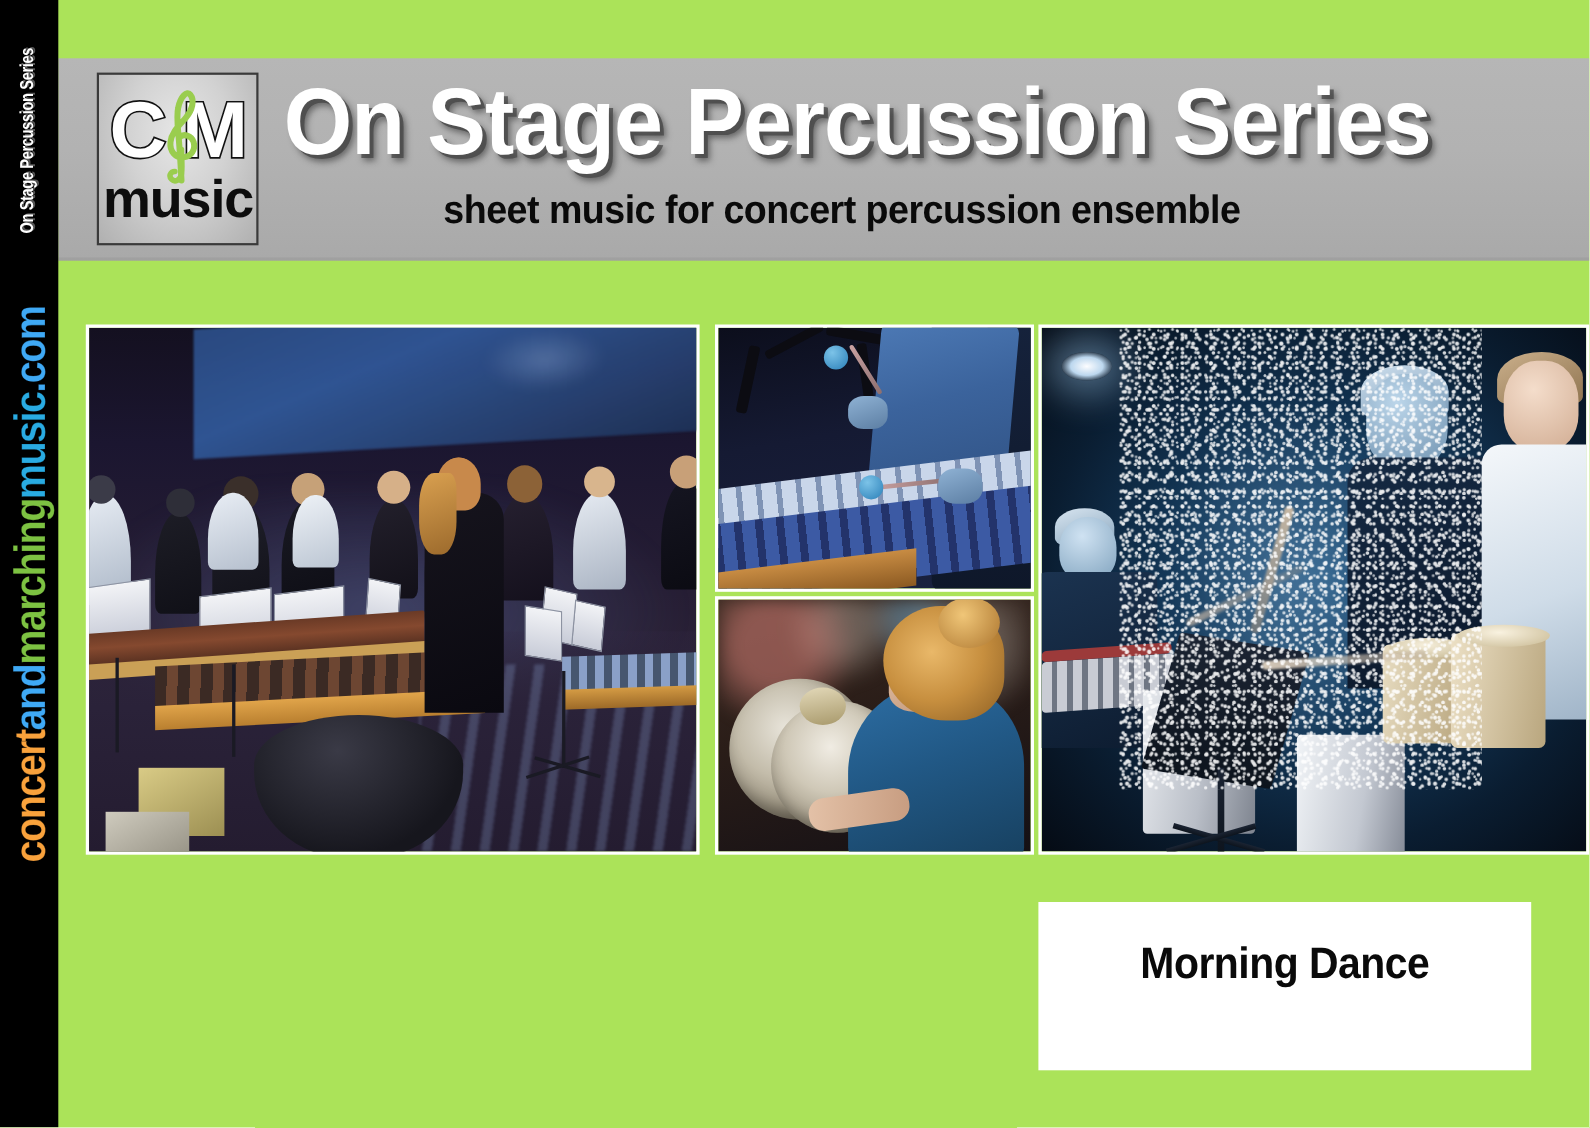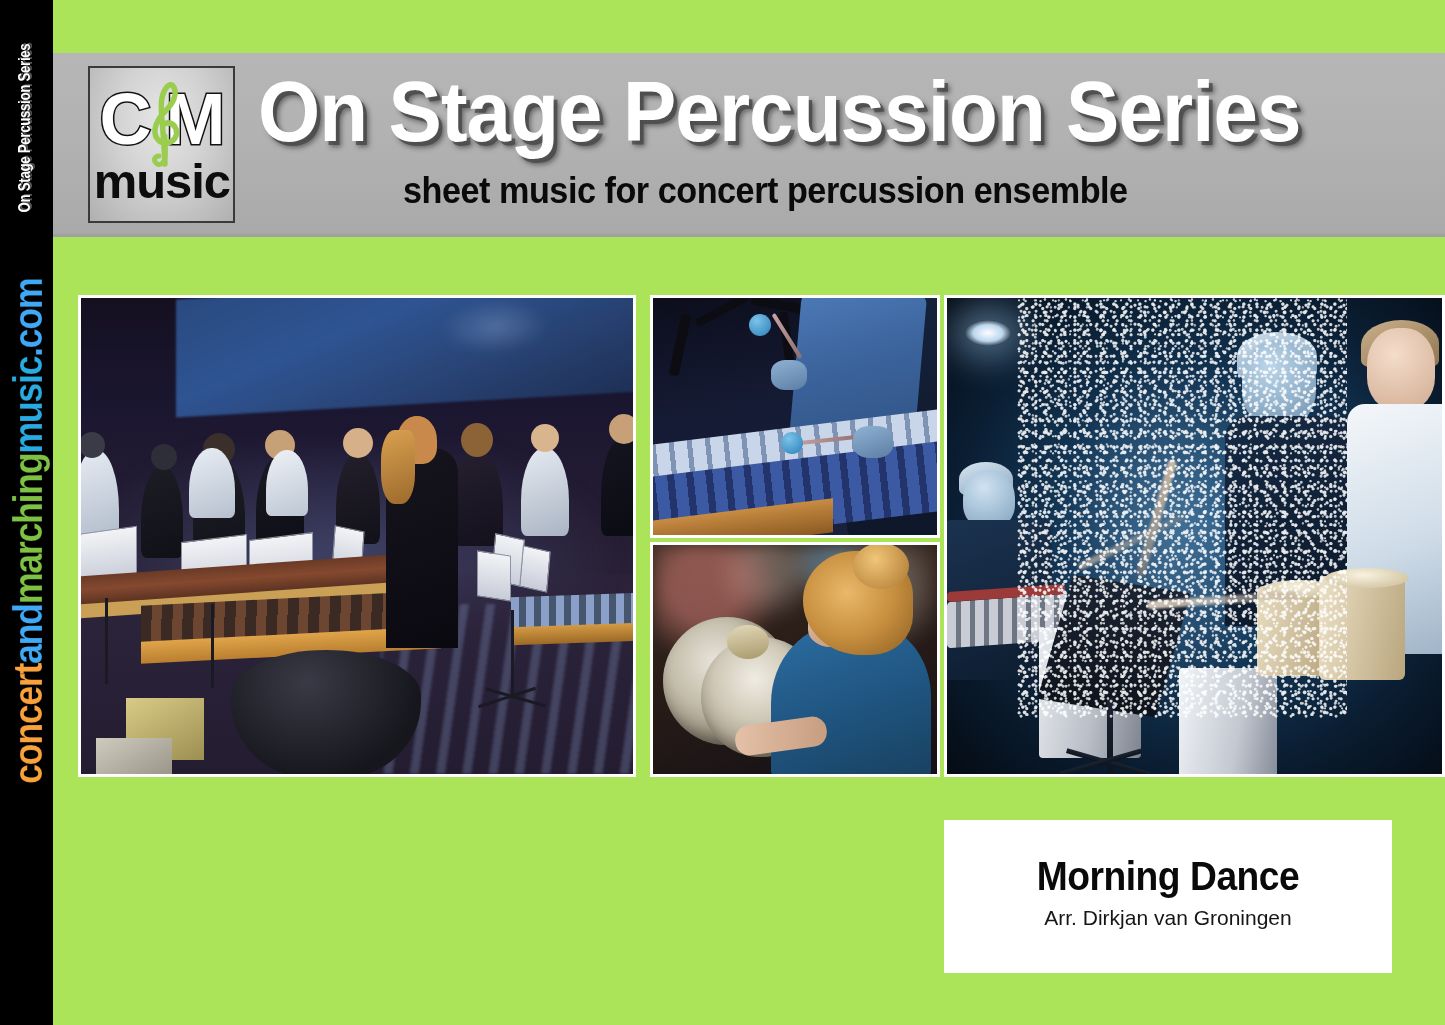--- a/index.html
+++ b/index.html
@@ -508,16 +508,15 @@
              background:linear-gradient(90deg,rgba(210,190,170,.7),rgba(150,140,130,.3));
              transform:rotate(-26deg);filter:blur(1.4px);border-radius:4px;"></div>
 
         <div class="R-splash"></div>
       </div>
     </div>
   </div>
 
   <div class="title-card">
     <div class="piece-title">Morning Dance</div>
-    <div class="piece-arr">Arr. Dirkjan van Groningen</div>
   </div>
 
 </div>
 
 </body></html>

